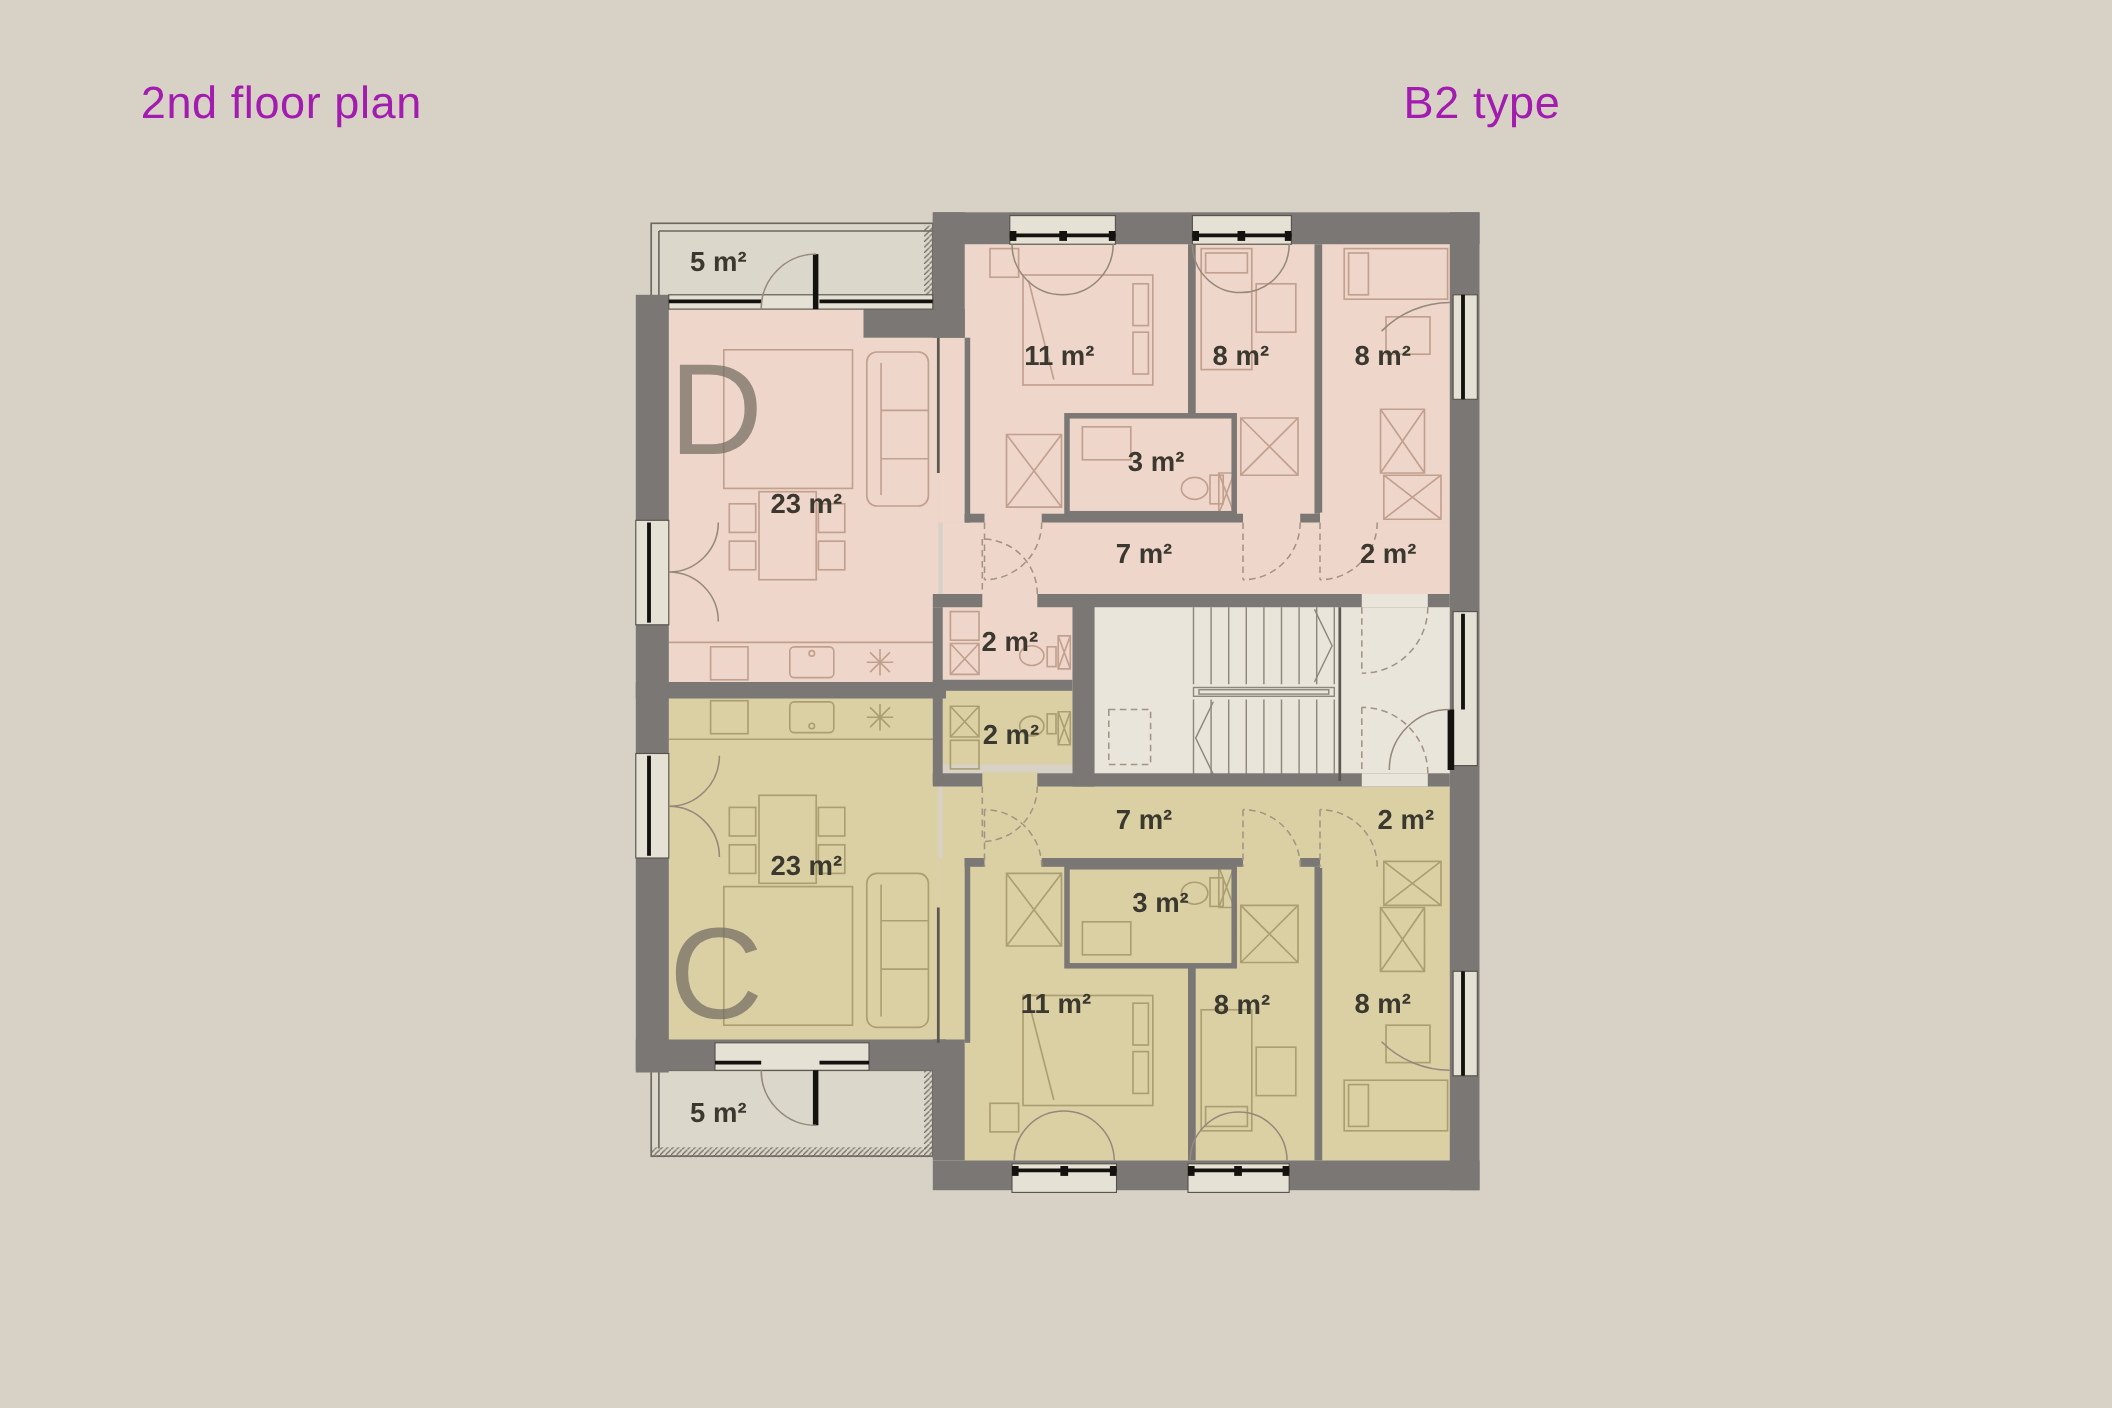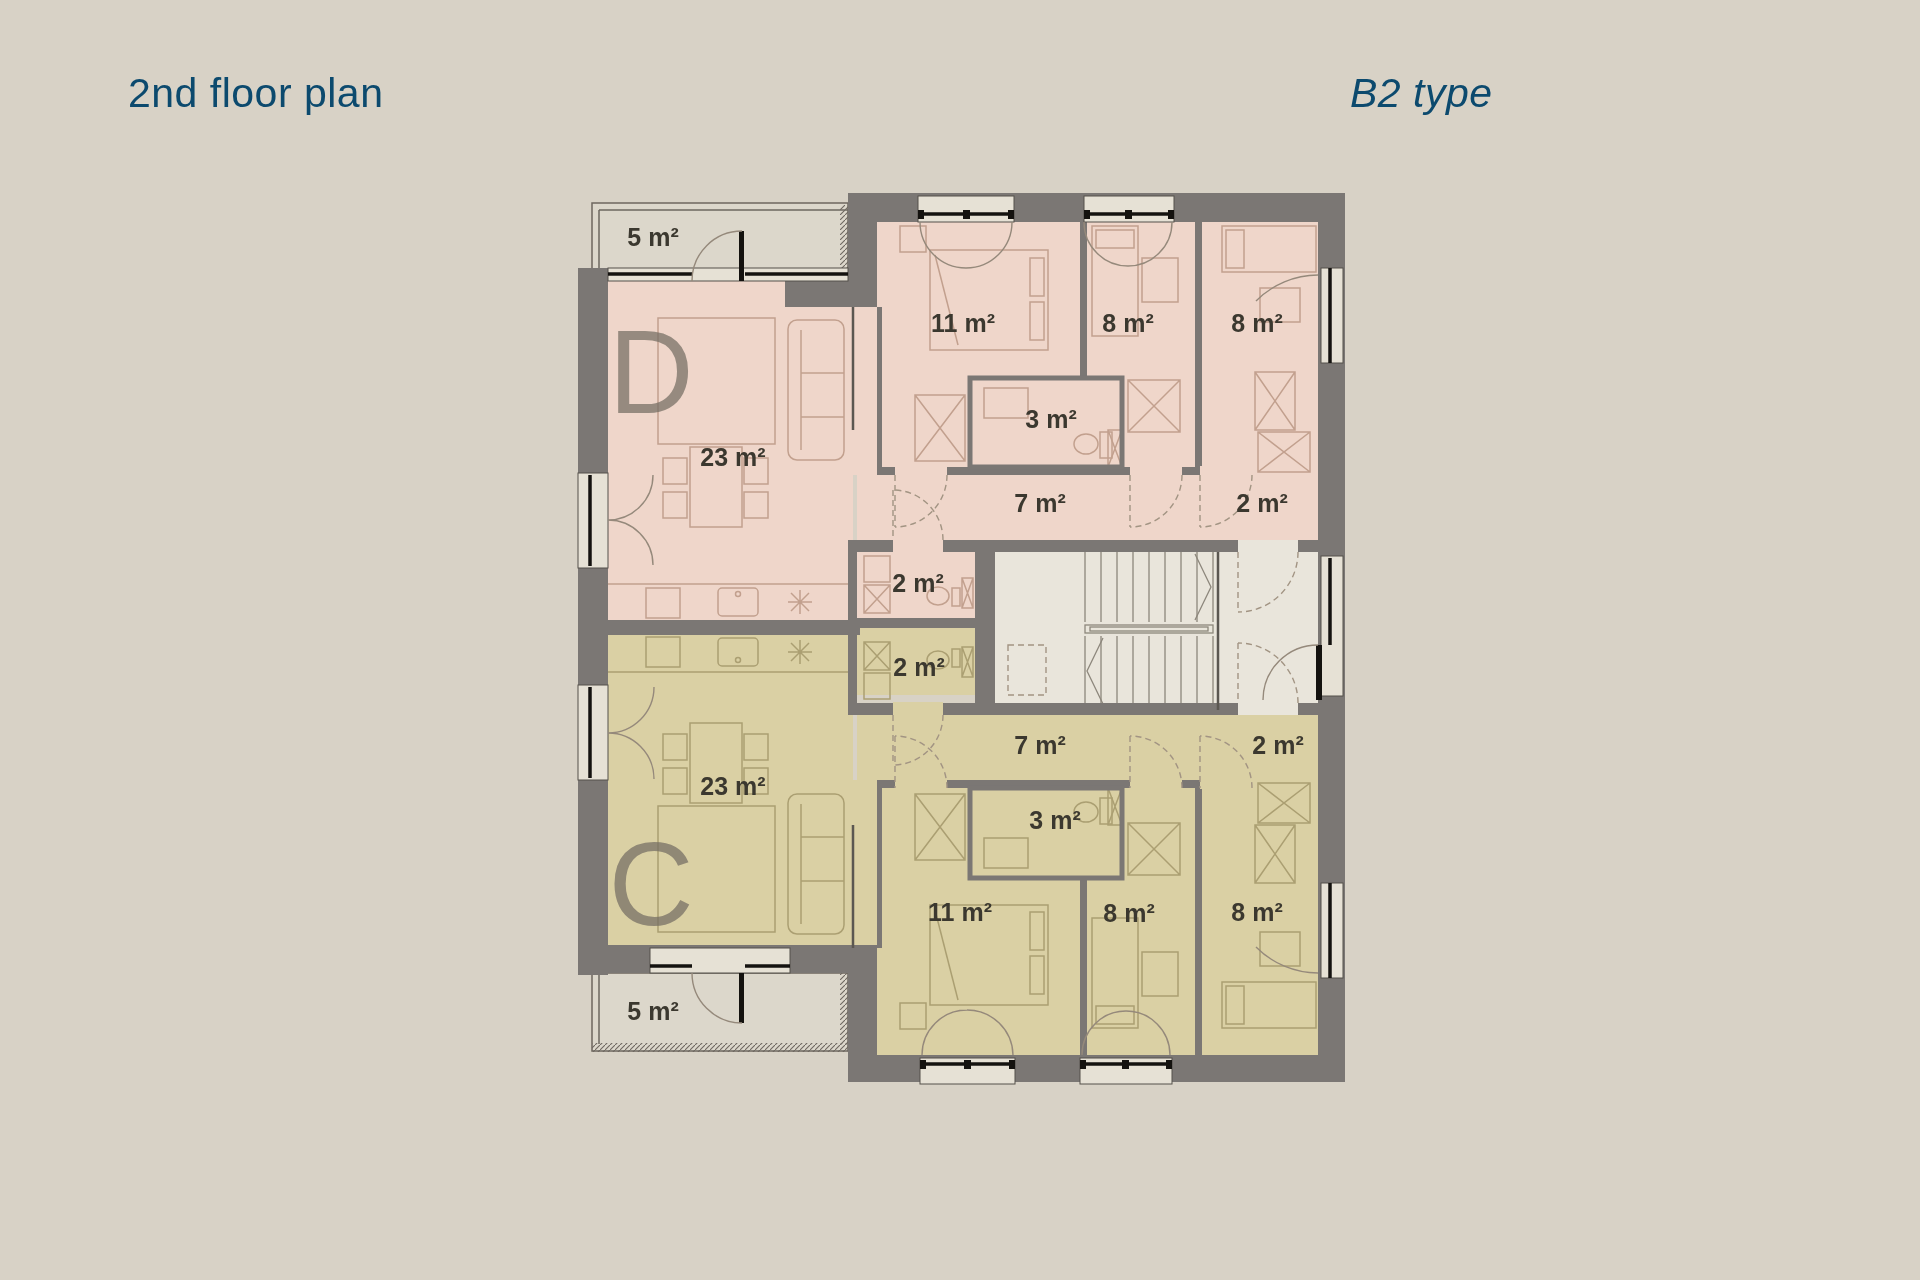--- a/index.html
+++ b/index.html
@@ -7,25 +7,25 @@
     --unit-d-fill:#efd6ca; --unit-c-fill:#dad0a4;
     --stair-fill:#e9e5db; --balcony-fill:#dcd7cb; --text:#3b382f;
   }
   html,body{margin:0;padding:0;}
   body{
     width:1920px;height:1280px;position:relative;overflow:hidden;
     background:var(--background);
     font-family:"Liberation Sans", sans-serif;
   }
   .page-title{
-    position:absolute;top:70px;font-size:41px;color:#0c4a6e;
+    position:absolute;top:70px;font-size:41px;color:#a21caf;
     white-space:nowrap;letter-spacing:0.5px;
   }
   #title-left{left:128px;}
-  #title-right{left:1350px;font-style:italic;}
+  #title-right{left:1276px;}
   svg{position:absolute;left:0;top:0;}
   .wall{fill:var(--wall);stroke:none;}
   .fill-d{fill:var(--unit-d-fill);}
   .fill-c{fill:var(--unit-c-fill);}
   .fill-stair{fill:var(--stair-fill);}
   .fill-balcony{fill:var(--balcony-fill);}
   .open-d{fill:var(--unit-d-fill);}
   .open-c{fill:var(--unit-c-fill);}
   .open-s{fill:var(--stair-fill);}
   .win{fill:#e6e1d5;stroke:#55504a;stroke-width:1;}

